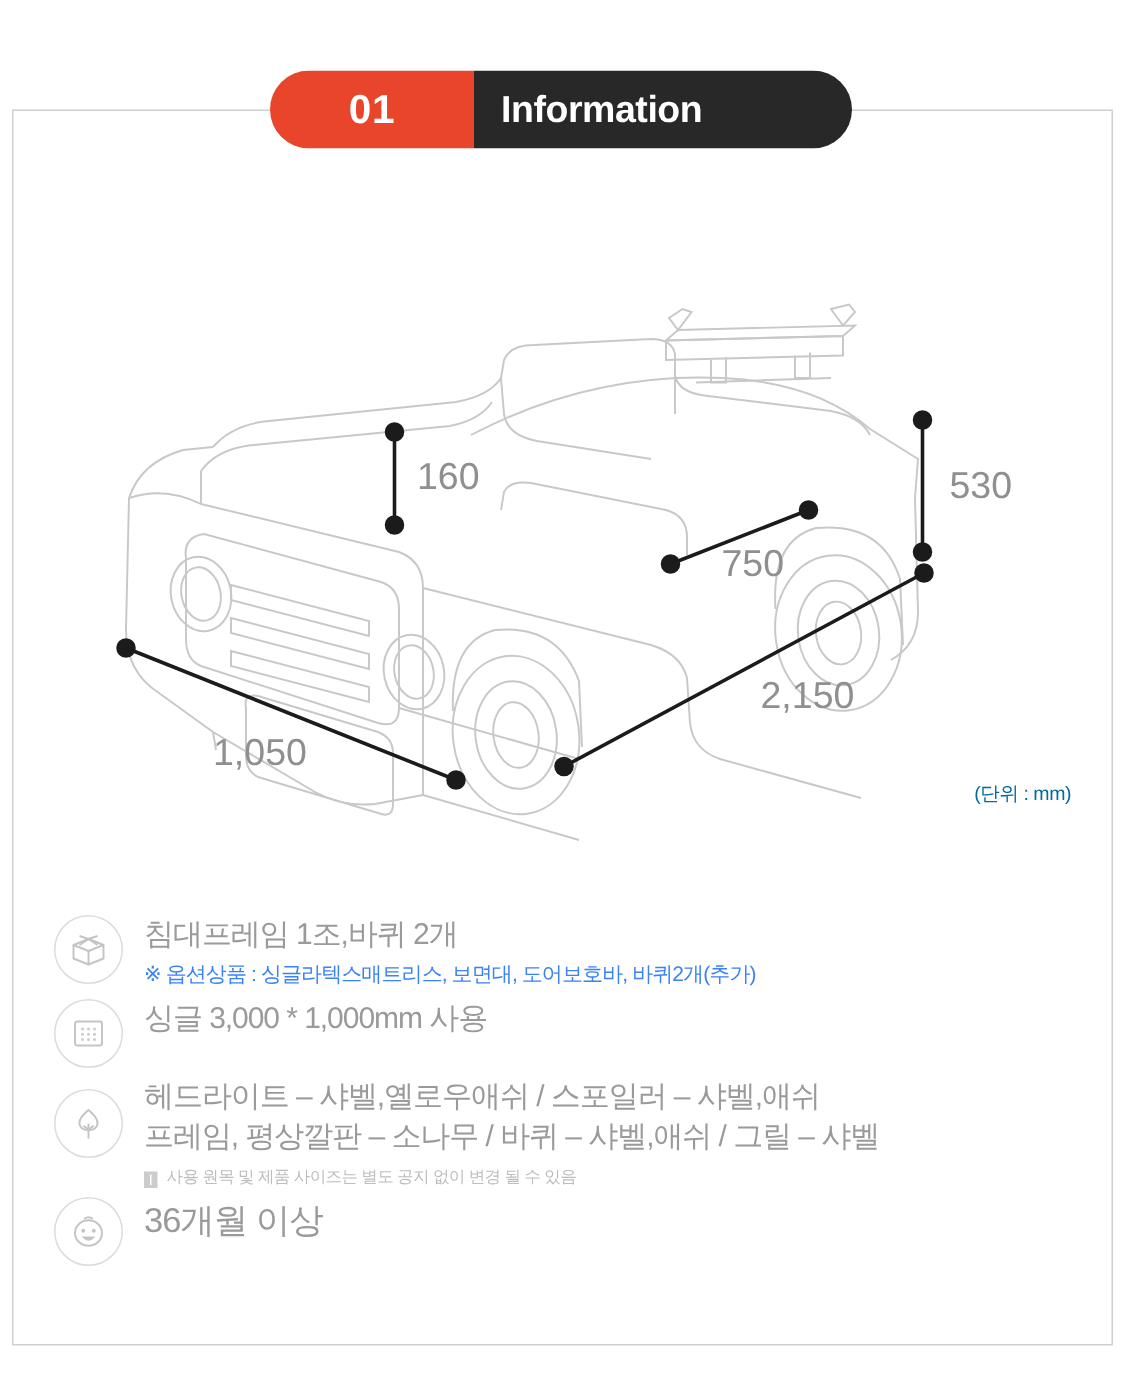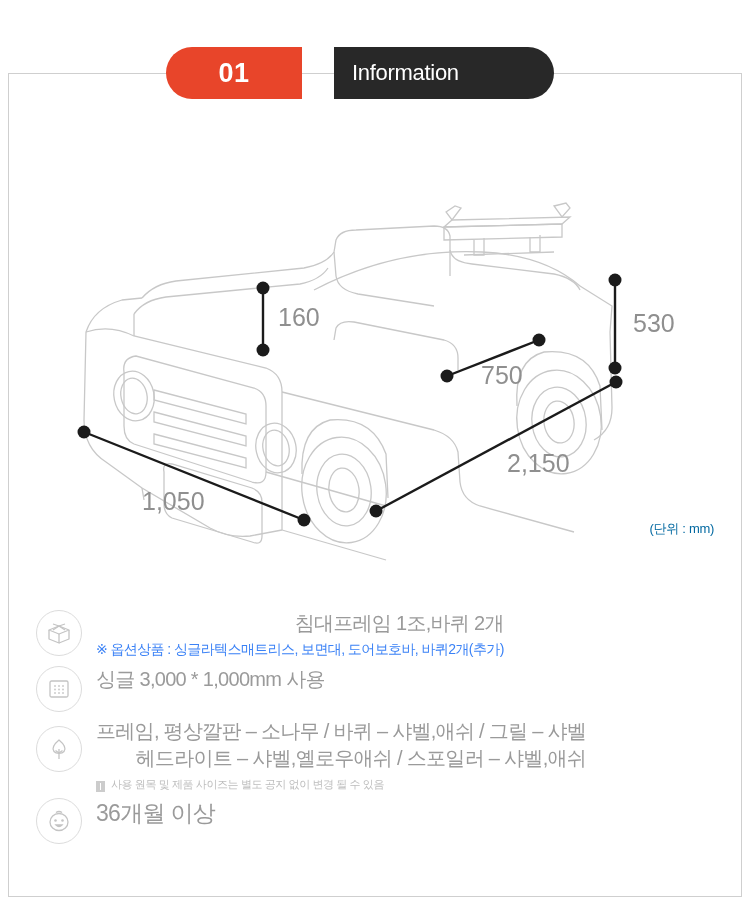--- a/index.html
+++ b/index.html
@@ -11,29 +11,28 @@
     width: 750px;
     height: 916px;
     position: relative;
     font-family: "Liberation Sans", "DejaVu Sans", sans-serif;
     overflow: hidden;
   }
 
   
   .header-pill {
     position: absolute;
-    left: 166px;
+    left: 180px;
     top: 47px;
     width: 388px;
     height: 52px;
     border-radius: 26px;
     overflow: hidden;
     display: flex;
     z-index: 5;
-    gap: 32px;
   }
   .pill-num {
     width: 136px;
     height: 100%;
     background: #e8452a;
     display: flex;
     align-items: center;
     justify-content: center;
   }
   .pill-num span {
@@ -46,22 +45,22 @@
     flex: 1;
     height: 100%;
     background: #282828;
     display: flex;
     align-items: center;
     padding-left: 18px;
     box-sizing: border-box;
   }
   .pill-title span {
     color: #ffffff;
-    font-size: 22px;
-    font-weight: normal;
+    font-size: 25px;
+    font-weight: bold;
     letter-spacing: -0.3px;
   }
 
   
   .panel {
     position: absolute;
     left: 8px;
     top: 73px;
     width: 734px;
     height: 824px;
@@ -115,21 +114,20 @@
     margin-top: 2px;
     box-sizing: border-box;
   }
   .spec-body { padding-top: 2px; }
   .spec-main {
     font-size: 20px;
     color: #9a9a9a;
     letter-spacing: -0.7px;
     line-height: 1.35;
     white-space: nowrap;
-    text-align: right;
   }
   .spec-sub {
     font-size: 14px;
     color: #3b82f6;
     letter-spacing: -0.6px;
     line-height: 1.5;
     margin-top: 2px;
     white-space: nowrap;
   }
   .spec-note {
@@ -342,22 +340,22 @@
       <svg width="26" height="26" viewBox="0 0 26 26">
         <g fill="none" stroke="#c4c4c4" stroke-width="1.3" stroke-linejoin="round">
           <path d="M13 4 C 7 9 6 13 8 15.5 C 10 18 16 18 18 15.5 C 20 13 19 9 13 4 Z"></path>
           <path d="M13 13 L13 23"></path>
           <path d="M13 17 L9.5 14.5"></path>
           <path d="M13 17 L16.5 14.5"></path>
         </g>
       </svg>
     </div>
     <div class="spec-body">
+      <div class="spec-main">헤드라이트 – 샤벨,옐로우애쉬 / 스포일러 – 샤벨,애쉬</div>
       <div class="spec-main">프레임, 평상깔판 – 소나무 / 바퀴 – 샤벨,애쉬 / 그릴 – 샤벨</div>
-      <div class="spec-main">헤드라이트 – 샤벨,옐로우애쉬 / 스포일러 – 샤벨,애쉬</div>
       <div class="spec-note">
         <span class="note-marker"></span>
         <span>사용 원목 및 제품 사이즈는 별도 공지 없이 변경 될 수 있음</span>
       </div>
     </div>
   </div>
 
   <div class="spec-row row-age">
     <div class="spec-icon">
       <svg width="28" height="28" viewBox="0 0 28 28">

